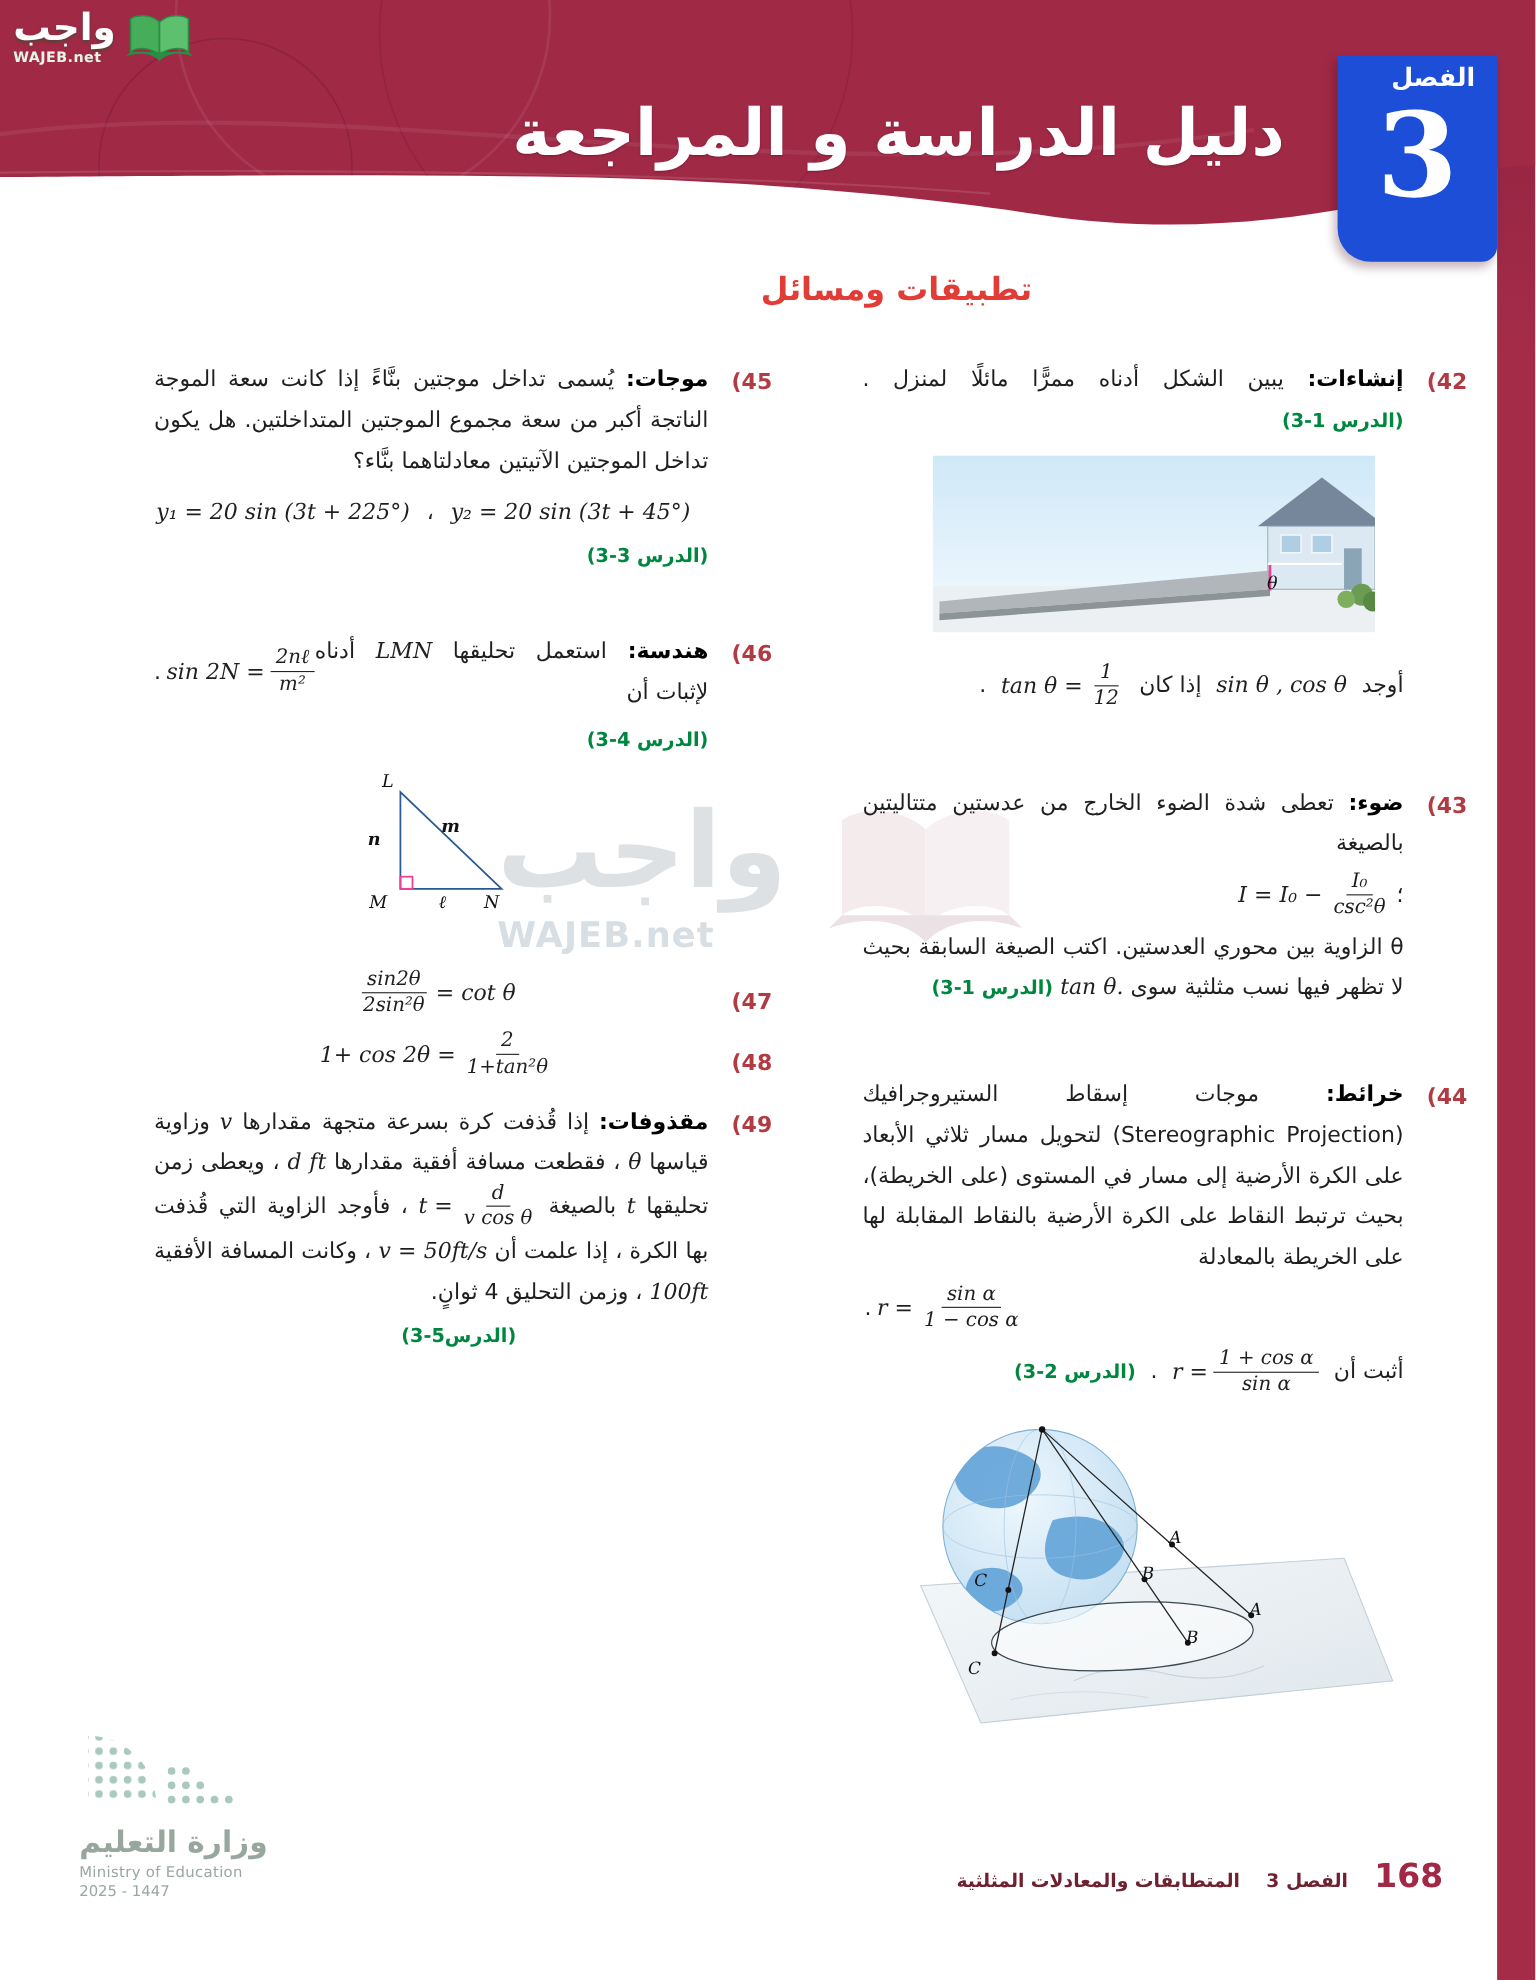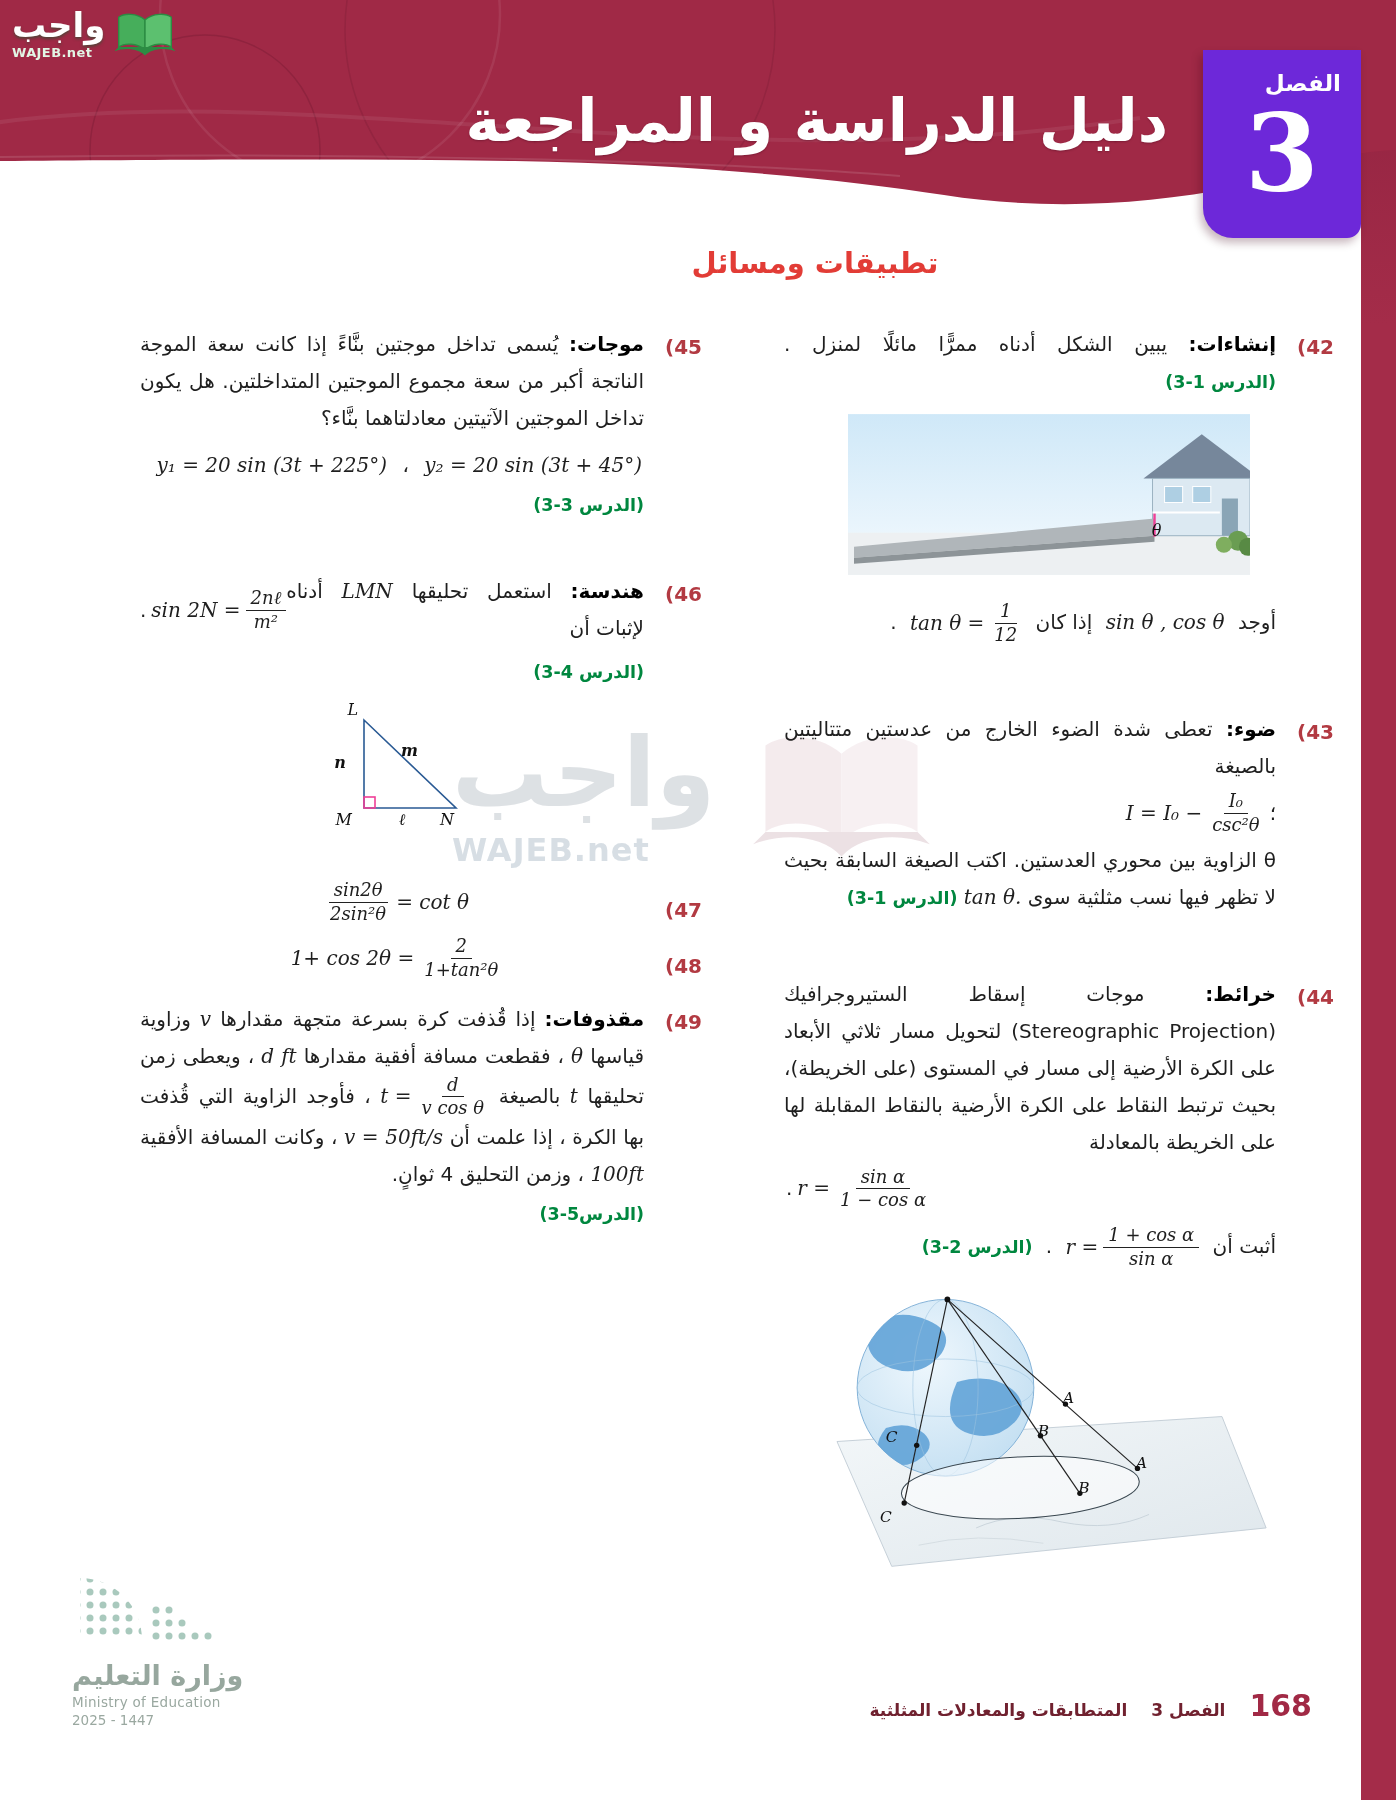--- a/index.html
+++ b/index.html
@@ -10,23 +10,23 @@
   
   .edge-strip{position:absolute;top:0;right:0;width:35px;height:100%;z-index:1;
               background:linear-gradient(180deg,#8f2240 0%,#a42c49 18%,#a42c49 100%)}
 
   
   .band{position:absolute;top:0;left:0;width:1396px;height:242px;z-index:3}
   .band-svg{position:absolute;left:0;top:0;width:1396px;height:242px}
   .band-title{position:absolute;top:86px;right:228px;direction:rtl;
               font-size:59px;font-weight:bold;color:#fff;white-space:nowrap;
               text-shadow:0 1px 2px rgba(60,5,25,.35)}
-  .chapter-tab{position:absolute;top:50px;right:35px;width:158px;height:188px;
-               background:#6d28d9;border-radius:0 0 14px 30px;color:#fff;direction:rtl;
-               padding:20px 20px;box-shadow:-3px 5px 9px rgba(60,5,25,.28);z-index:4}
+  .chapter-tab{position:absolute;top:50px;right:35px;width:145px;height:188px;
+               background:#1d4ed8;border-radius:0 0 14px 30px;color:#fff;direction:rtl;
+               padding:8px 20px;box-shadow:-3px 5px 9px rgba(60,5,25,.28);z-index:4}
   .chapter-word{font-size:23px;font-weight:bold;text-align:right}
   .chapter-num{font-family:"DejaVu Serif",serif;font-size:106px;font-weight:bold;
                text-align:center;line-height:1;margin-top:4px}
   .wajeb{position:absolute;left:12px;top:8px;display:flex;align-items:flex-start;gap:8px;z-index:5}
   .wajeb-ar{font-size:34px;font-weight:bold;color:#fff;line-height:1;direction:rtl;
             text-shadow:0 2px 3px rgba(20,90,45,.55)}
   .wajeb-site{font-size:13px;font-weight:bold;color:#e2f6e5;letter-spacing:.4px;margin-top:3px}
   .wajeb-book{width:64px;height:50px;margin-top:2px}
 
   
@@ -60,21 +60,21 @@
         direction:ltr;line-height:1.15;font-size:.9em;font-family:"DejaVu Serif",serif;font-style:italic}
   .frac .num{padding:0 5px 1px;border-bottom:1.4px solid #222}
   .frac .den{padding:1px 5px 0}
   .mgroup,.fgroup{display:inline-flex;direction:ltr;align-items:center;gap:5px;
         vertical-align:middle;unicode-bidi:isolate}
   .line-split{display:flex;direction:rtl;justify-content:space-between;align-items:center;margin:6px 0}
   .fline-left{direction:ltr;text-align:left;margin:6px 0;padding-left:2px}
   .qline{direction:rtl;text-align:right;margin-top:14px}
   .qline>*{margin-left:7px}
   .q42{padding-left:22px}
-  .eqline{direction:ltr;text-align:right;margin:10px 2px 2px}
+  .eqline{direction:ltr;text-align:left;margin:10px 2px 2px}
   .eqline .sep{margin:0 9px}
   .eqonly{direction:ltr;text-align:center;padding-left:10px;margin:2px 0}
   .lessline{direction:rtl;text-align:right;margin-top:2px}
 
   
   .fig{display:block}
   .fig-house{width:402px;margin:14px 26px 4px 0}
   .fig-globe{width:442px;margin:16px 2px 0 0}
   .fig-tri{width:160px;margin:10px 158px 4px auto}
   .svglabel{font-family:"DejaVu Serif",serif;font-style:italic;font-size:16px;fill:#111}
@@ -408,21 +408,21 @@
             <span class="num">d</span>
             <span class="den">v cos θ</span>
           </span>
         </span>
         <span>، فأوجد الزاوية التي قُذفت بها الكرة ، إذا علمت أن</span>
         <span class="math">v = 50ft/s</span>
         <span>، وكانت المسافة الأفقية</span>
         <span class="math">100ft</span>
         <span>، وزمن التحليق 4 ثوانٍ.</span>
       </p>
-      <div class="lessline" style="padding-left:50px;text-align:right">
+      <div class="lessline" style="padding-left:50px;text-align:center">
         <span class="lesson">(الدرس5-3)</span>
       </div>
     </article>
   </section>
 
   <div class="ministry">
     <svg width="160" height="100" viewBox="0 0 160 100">
       <defs>
         <pattern id="moedots" width="13" height="13" patternUnits="userSpaceOnUse">
           <circle cx="5" cy="5" r="3.5" fill="#a9c9bd"></circle>

